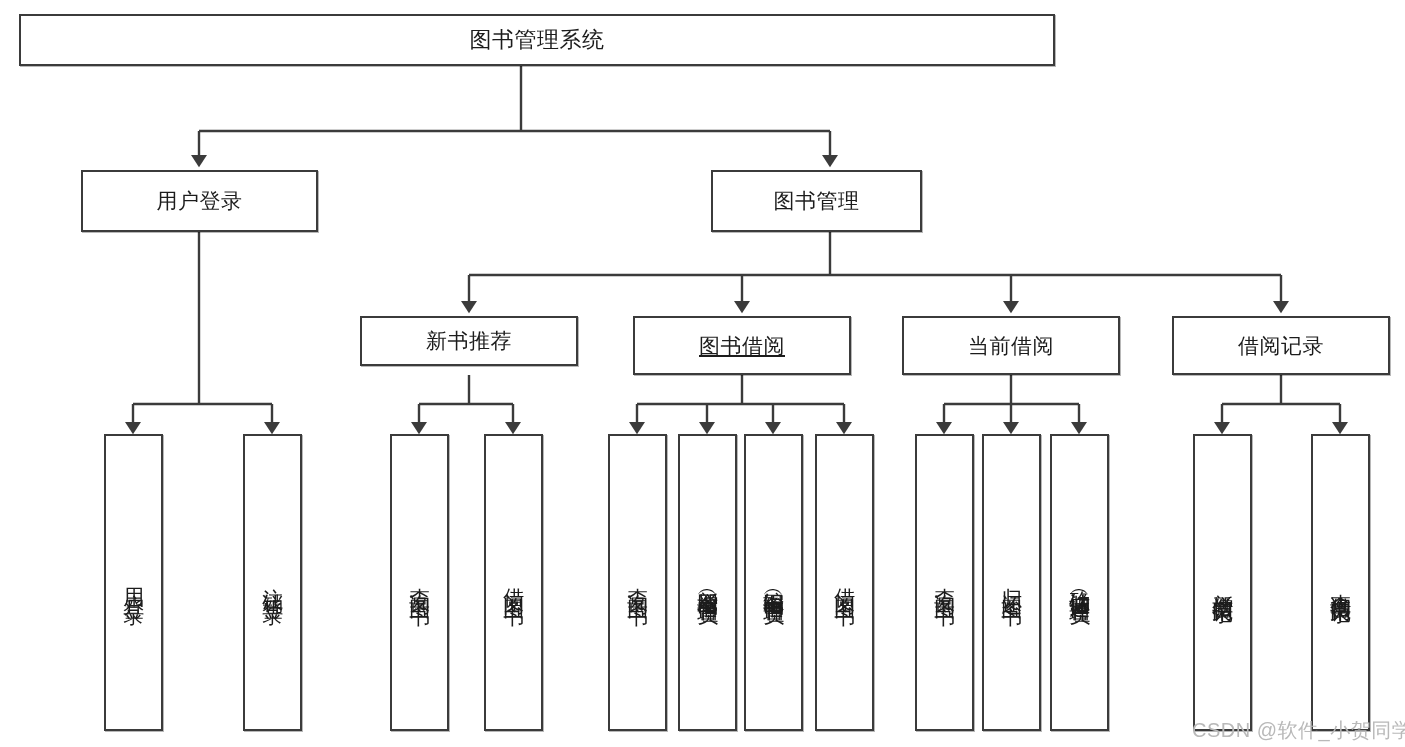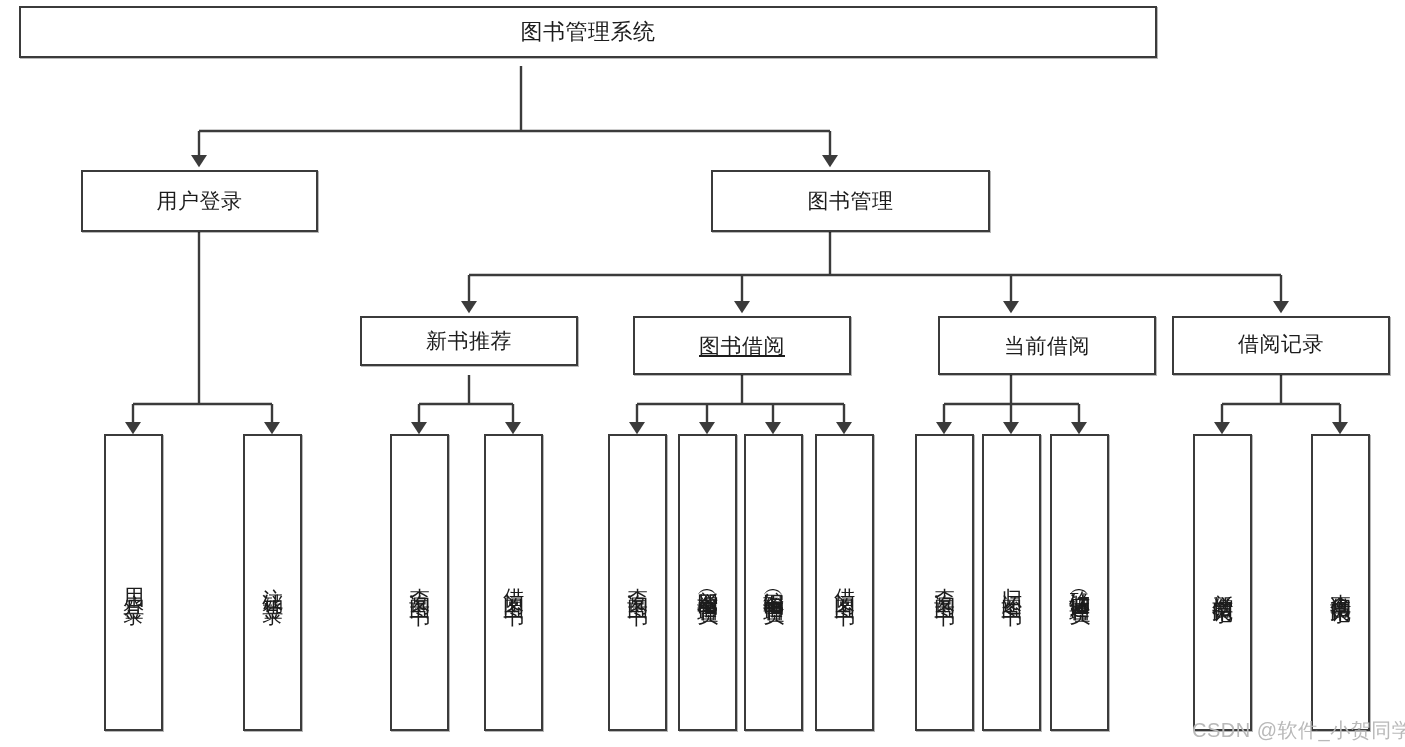--- a/index.html
+++ b/index.html
@@ -118,33 +118,33 @@
       <path d="M1011,404 L1011,427" marker-end="url(#arrow)"></path>
       <path d="M1079,404 L1079,427" marker-end="url(#arrow)"></path>
 
       <path d="M1281,375 L1281,404"></path>
       <path d="M1222,404 L1340,404"></path>
       <path d="M1222,404 L1222,427" marker-end="url(#arrow)"></path>
       <path d="M1340,404 L1340,427" marker-end="url(#arrow)"></path>
     </g>
   </svg>
 
-  <div class="node root horiz" style="left:19px; top:6px; width:1138px; height:52px;">图书管理系统</div>
+  <div class="node root horiz" style="left:19px; top:14px; width:1036px; height:52px;">图书管理系统</div>
 
   <div class="node horiz" style="left:81px; top:170px; width:237px; height:62px;">用户登录</div>
 
-  <div class="node horiz" style="left:711px; top:170px; width:279px; height:62px;">图书管理</div>
+  <div class="node horiz" style="left:711px; top:170px; width:211px; height:62px;">图书管理</div>
 
   <div class="node horiz" style="left:360px; top:316px; width:218px; height:50px;">新书推荐</div>
 
   <div class="node horiz" style="left:633px; top:316px; width:218px; height:59px;text-decoration:underline;">图书借阅</div>
 
-  <div class="node horiz" style="left:902px; top:316px; width:218px; height:59px;margin-left:36px;">当前借阅</div>
+  <div class="node horiz" style="left:902px; top:316px; width:218px; height:59px;">当前借阅</div>
 
-  <div class="node horiz" style="left:1172px; top:316px; width:218px; height:59px;font-family:Liberation Mono, monospace;">借阅记录</div>
+  <div class="node horiz" style="left:1172px; top:316px; width:218px; height:59px;">借阅记录</div>
 
   <div class="node vert" style="left:104px; top:434px; width:59px; height:297px;">用户登录</div>
 
   <div class="node vert" style="left:243px; top:434px; width:59px; height:297px;">注销登录</div>
 
   <div class="node vert" style="left:390px; top:434px; width:59px; height:297px;">查询图书</div>
 
   <div class="node vert" style="left:484px; top:434px; width:59px; height:297px;">借阅图书</div>
 
   <div class="node vert" style="left:608px; top:434px; width:59px; height:297px;">查询图书</div>

